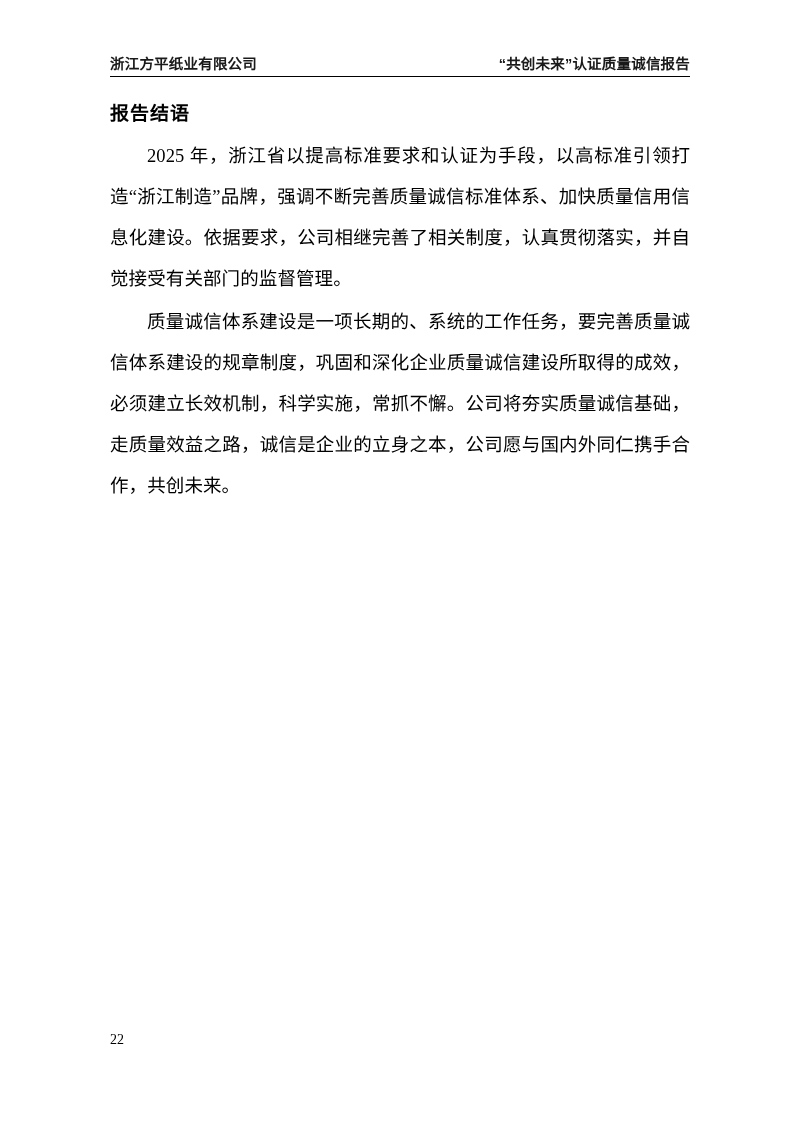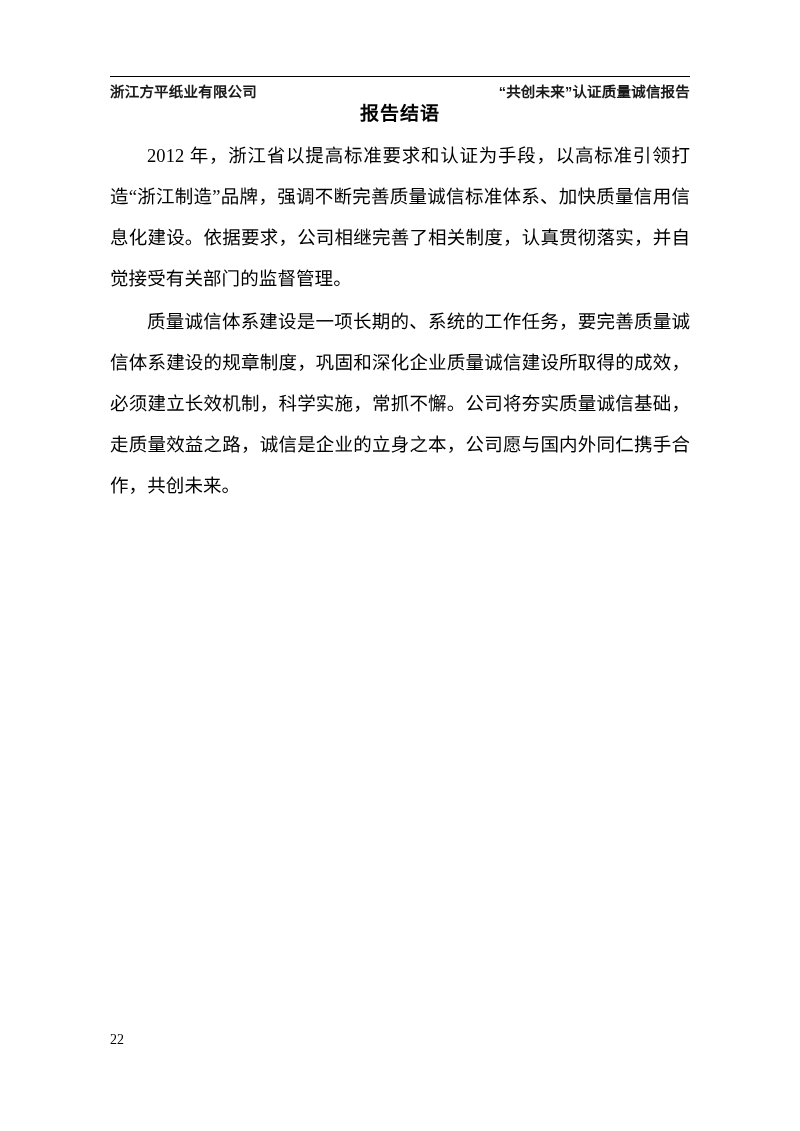--- a/index.html
+++ b/index.html
@@ -37,39 +37,38 @@
     justify-content: space-between;
     align-items: baseline;
     font-family: "Liberation Sans", "DejaVu Sans", sans-serif;
     font-weight: bold;
     font-size: 14.5px;
     color: #1a1a1a;
     letter-spacing: 0.2px;
   }
   .header-left {
     white-space: nowrap;
-    margin-top: 28px;
   }
   .header-right {
     white-space: nowrap;
   }
   .header-rule {
     position: absolute;
     top: 76px;
     left: 0;
     width: 580px;
     border-bottom: 1px solid #000000;
   }
   
   .doc-title {
     position: absolute;
     top: 98px;
     left: 0;
     width: 580px;
-    text-align: center;
+    text-align: left;
     font-family: Liberation Mono, monospace;
     font-weight: bold;
     font-size: 19px;
     color: #000000;
     letter-spacing: 1px;
   }
   
   .body-text {
     position: absolute;
     top: 136px;
@@ -107,20 +106,20 @@
 
     <div class="header">
       <span class="header-left">浙江方平纸业有限公司</span>
       <span class="header-right">“共创未来”认证质量诚信报告</span>
     </div>
     <div class="header-rule"></div>
 
     <div class="doc-title">报告结语</div>
 
     <div class="body-text">
-      <p class="para">2012 年，浙江省以提高标准要求和认证为手段，以高标准引领打造“浙江制造”品牌，强调不断完善质量诚信标准体系、加快质量信用信息化建设。依据要求，公司相继完善了相关制度，认真贯彻落实，并自觉接受有关部门的监督管理。</p>
+      <p class="para">2025 年，浙江省以提高标准要求和认证为手段，以高标准引领打造“浙江制造”品牌，强调不断完善质量诚信标准体系、加快质量信用信息化建设。依据要求，公司相继完善了相关制度，认真贯彻落实，并自觉接受有关部门的监督管理。</p>
       <p class="para">质量诚信体系建设是一项长期的、系统的工作任务，要完善质量诚信体系建设的规章制度，巩固和深化企业质量诚信建设所取得的成效，必须建立长效机制，科学实施，常抓不懈。公司将夯实质量诚信基础，走质量效益之路，诚信是企业的立身之本，公司愿与国内外同仁携手合作，共创未来。</p>
     </div>
 
     <div class="page-number">22</div>
 
   </div>
 </div>
 
 </body></html>

